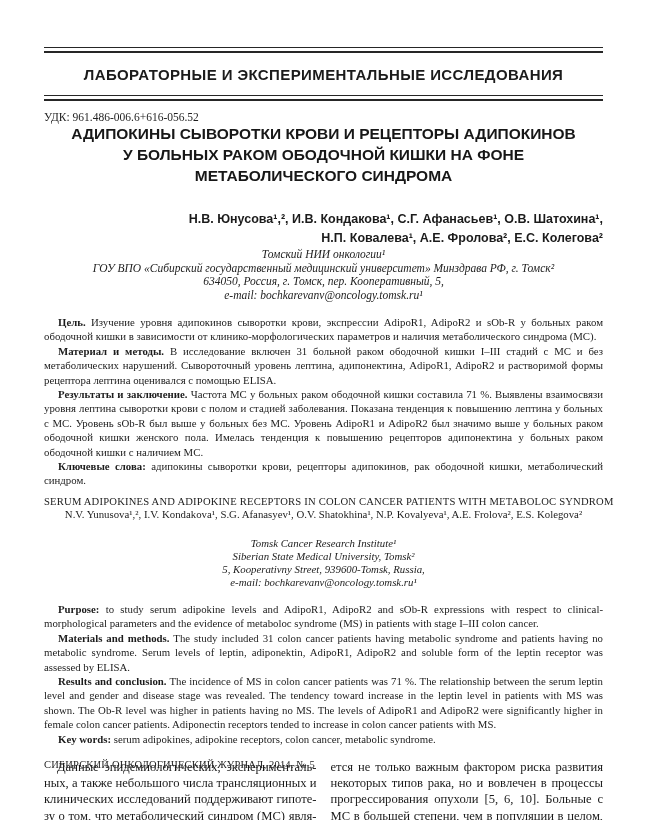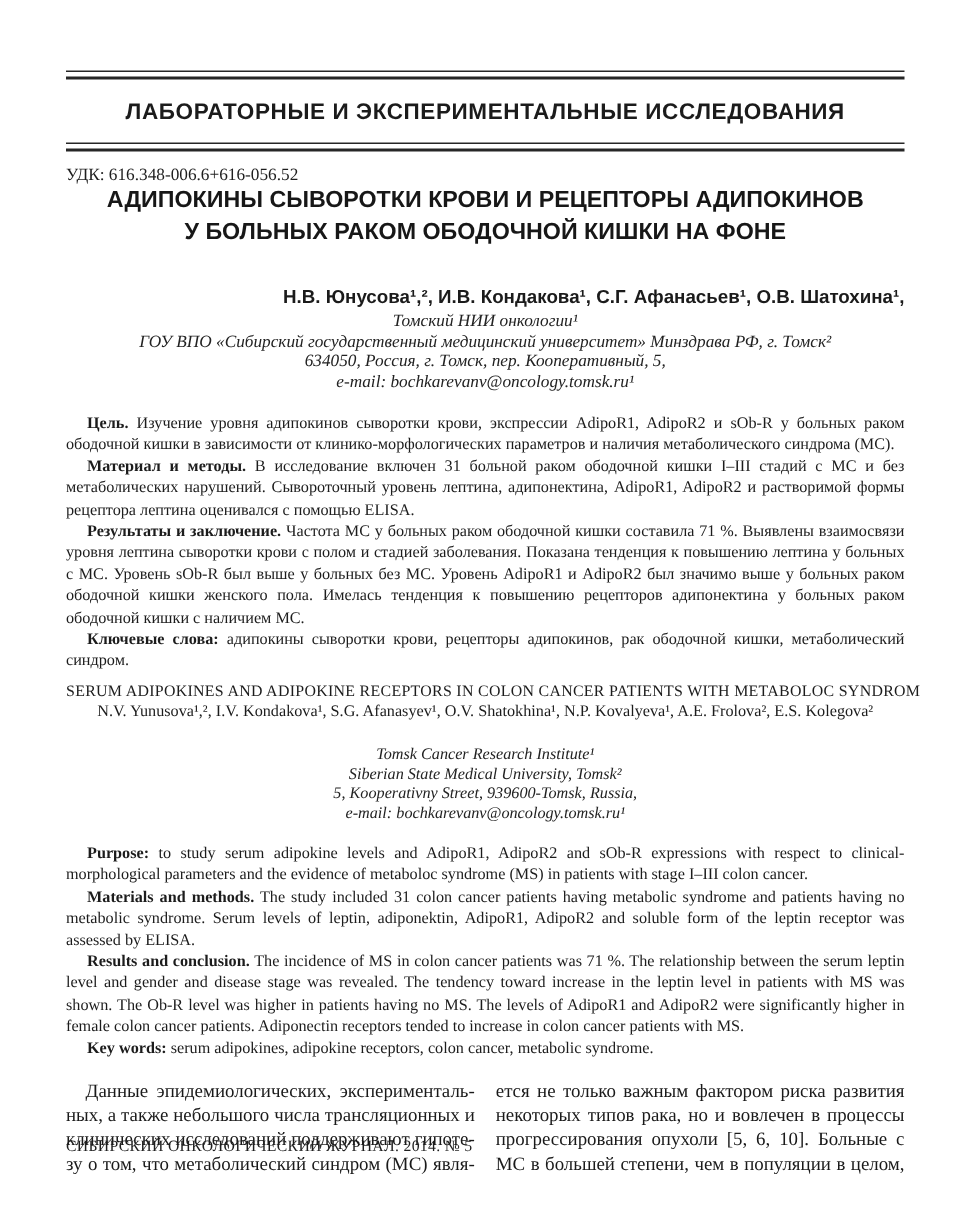--- a/index.html
+++ b/index.html
@@ -60,29 +60,31 @@
 <body>
 
 <div class="page">
   <div class="content">
 
     <div class="spacer-top"></div>
     <div class="rule-double"></div>
     <div class="section-heading">ЛАБОРАТОРНЫЕ И ЭКСПЕРИМЕНТАЛЬНЫЕ ИССЛЕДОВАНИЯ</div>
     <div class="rule-double"></div>
 
-    <div class="udk">УДК: 616.348-006.6+616-056.52</div>
+    <div class="udk">УДК: 961.486-006.6+616-056.52</div>
 
     <div class="title-ru">
       <div>АДИПОКИНЫ СЫВОРОТКИ КРОВИ И РЕЦЕПТОРЫ АДИПОКИНОВ</div>
       <div>У БОЛЬНЫХ РАКОМ ОБОДОЧНОЙ КИШКИ НА ФОНЕ</div>
+      <div>МЕТАБОЛИЧЕСКОГО СИНДРОМА</div>
     </div>
 
     <div class="authors-ru">
       <div>Н.В. Юнусова¹,², И.В. Кондакова¹, С.Г. Афанасьев¹, О.В. Шатохина¹,</div>
+      <div>Н.П. Ковалева¹, А.Е. Фролова², Е.С. Колегова²</div>
     </div>
 
     <div class="affil">
       <div>Томский НИИ онкологии¹</div>
       <div>ГОУ ВПО «Сибирский государственный медицинский университет» Минздрава РФ, г. Томск²</div>
       <div>634050, Россия, г. Томск, пер. Кооперативный, 5,</div>
       <div>e-mail: bochkarevanv@oncology.tomsk.ru¹</div>
     </div>
 
     <div class="abstract">

